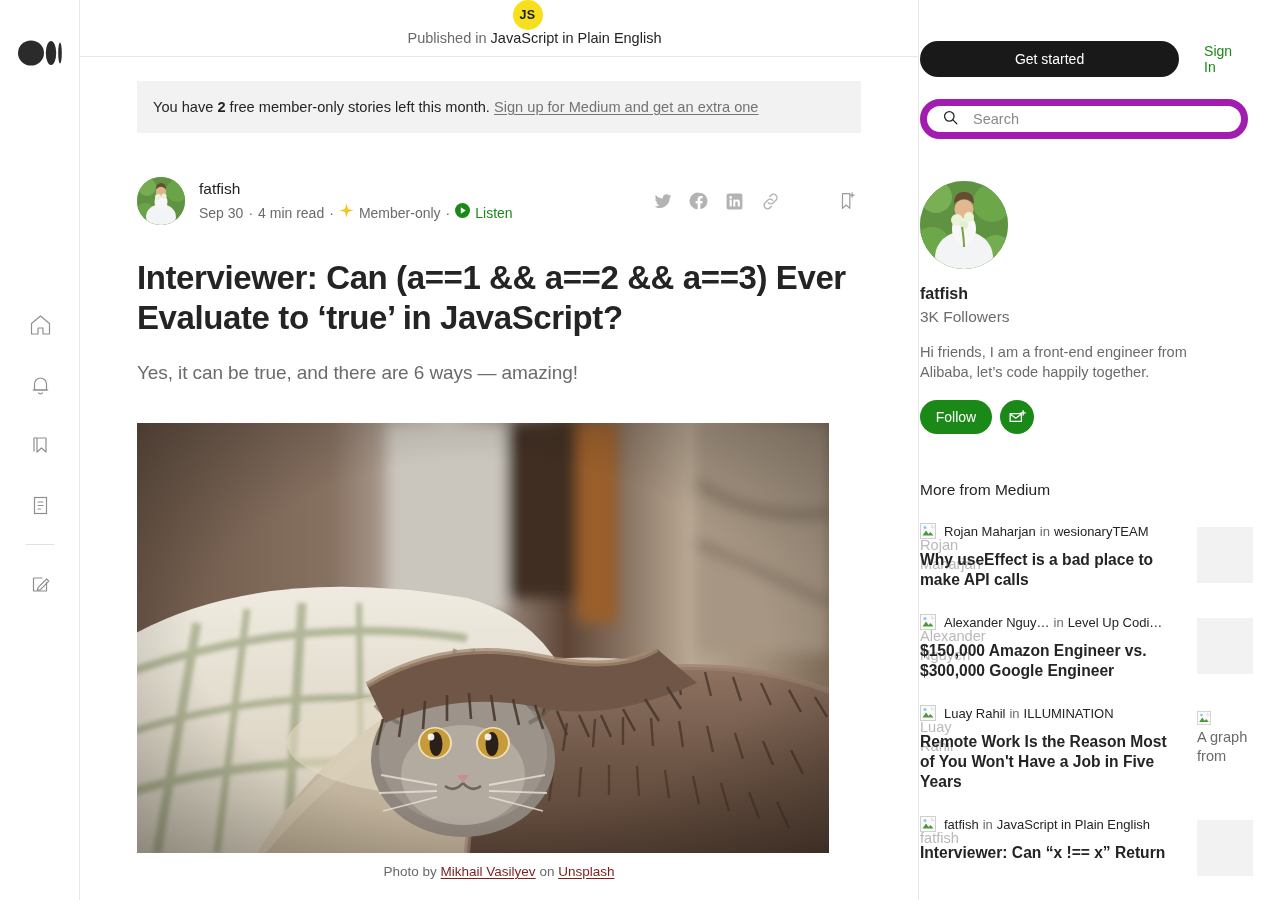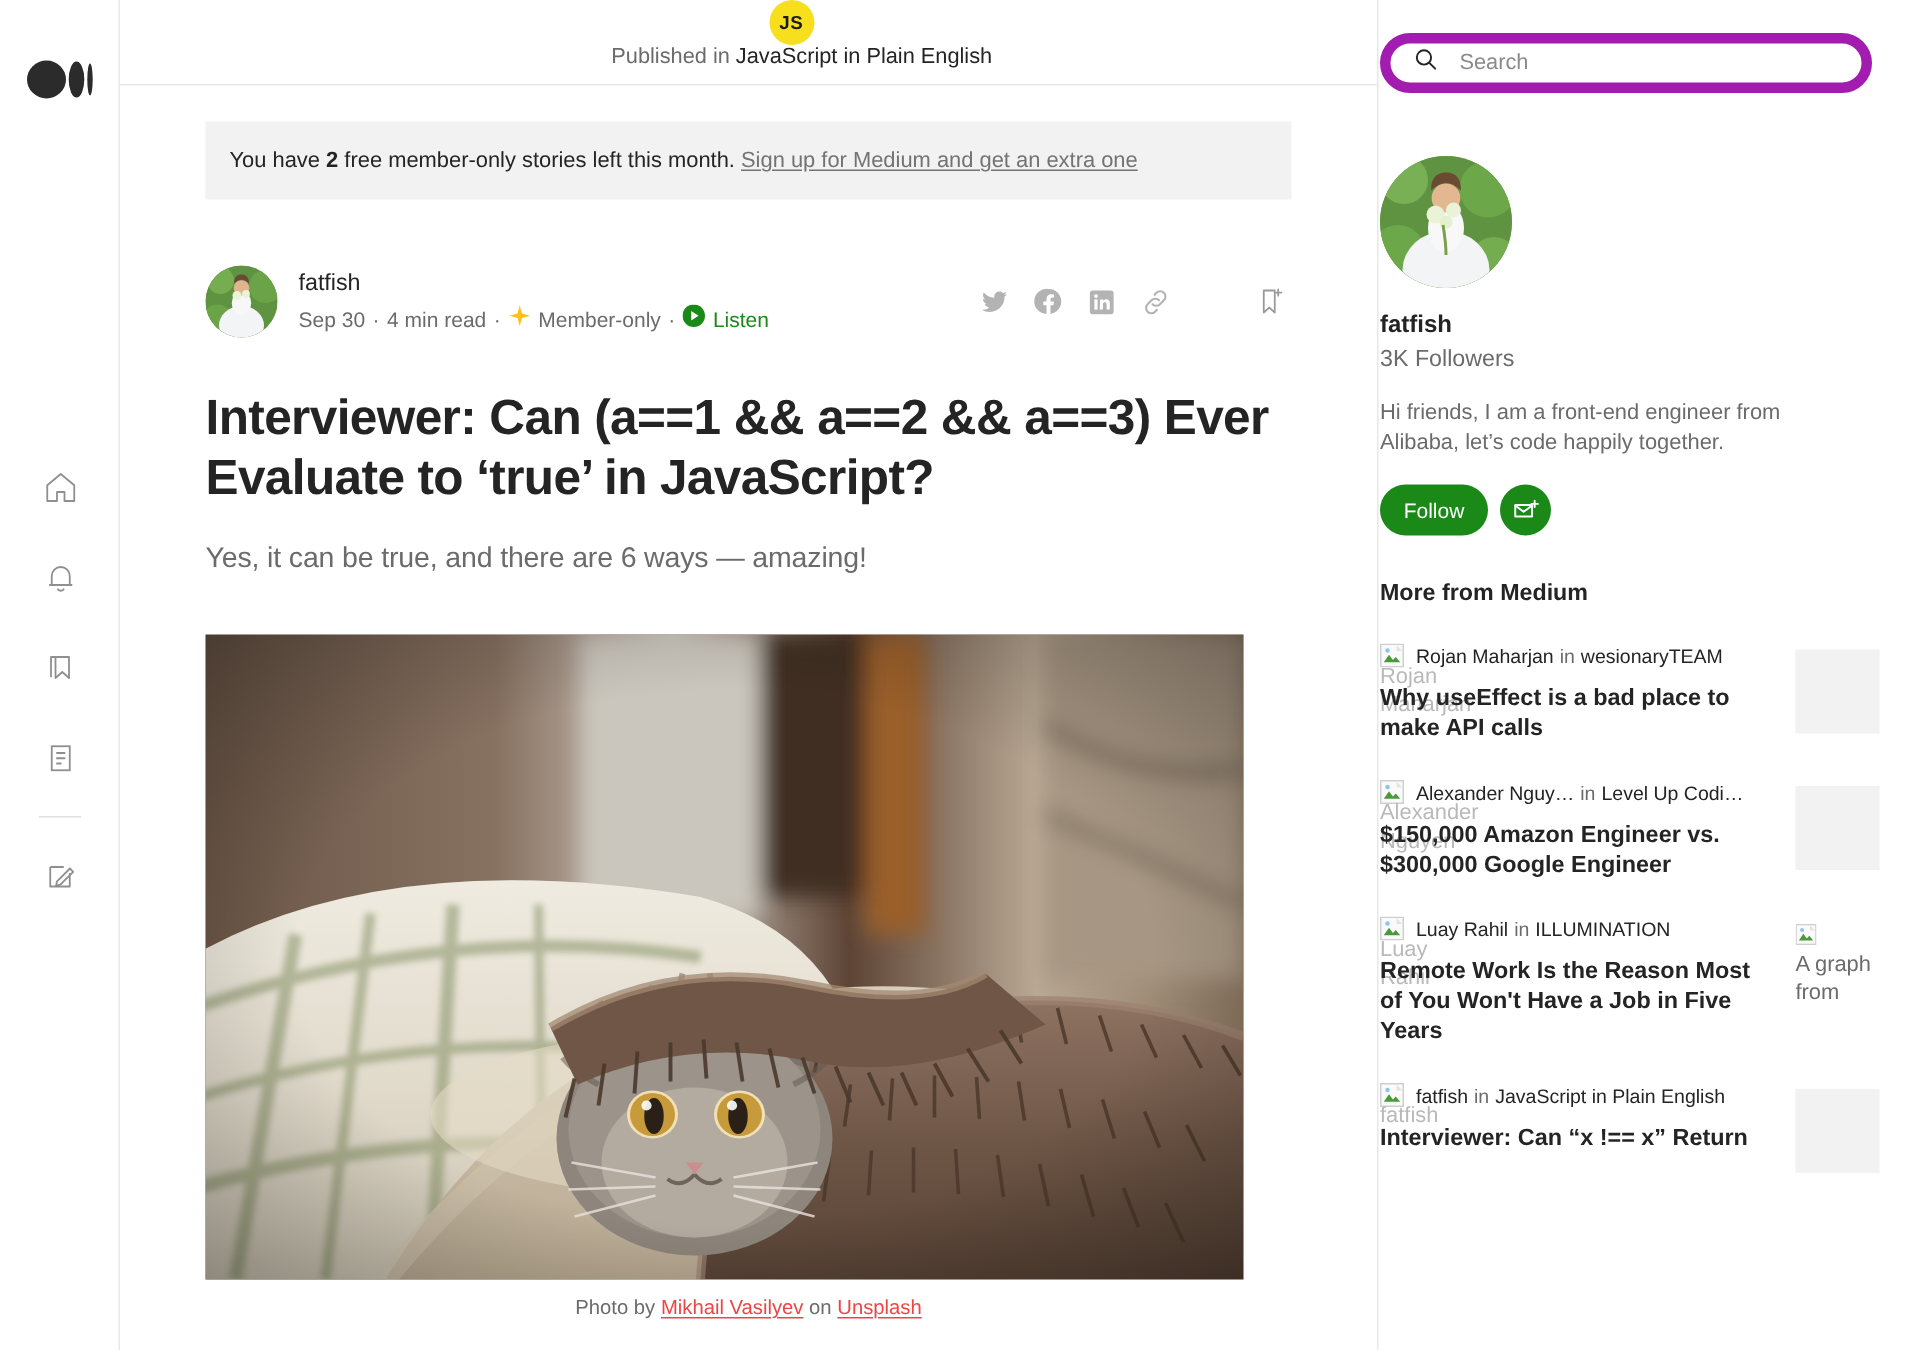--- a/index.html
+++ b/index.html
@@ -127,21 +127,21 @@
     margin-top: 37px;
     width: 692px; height: 430px;
     overflow: hidden; position: relative;
     background: #6d5a4c;
   }
   .hero svg { display: block; }
   .caption {
     margin-top: 11px; text-align: center;
     font-size: 13.5px; color: #6b6b6b;
   }
-  .caption a { color: #ef4444; text-decoration: underline; text-underline-offset: 2px; margin-top: 37px; }
+  .caption a { color: #7f1d1d; text-decoration: underline; text-underline-offset: 2px; margin-top: 37px; }
 
   
   .right-col {
     position: absolute; left: 920px; top: 0; width: 360px; height: 900px;
     background: #fff; padding: 0 33px 0 0; overflow: hidden;
   }
   .top-actions {
     display: flex; align-items: center; margin-top: 41px;
   }
   .btn-getstarted {
@@ -191,21 +191,21 @@
     font-size: 14px; font-family: inherit; cursor: pointer;
     display: flex; align-items: center; justify-content: center;
   }
   .btn-mail {
     width: 34px; height: 34px; border-radius: 50%;
     background: #1a8917; border: none; cursor: pointer;
     display: flex; align-items: center; justify-content: center;
   }
 
   .more-title {
-    margin-top: 30px; font-size: 15.5px; font-weight: bold; color: #242424;
+    margin-top: 47px; font-size: 15.5px; font-weight: normal; color: #242424;
   }
 
   .story { margin-top: 24px; position: relative; width: 327px; }
   .story-head {
     display: flex; align-items: center; font-size: 13px; color: #242424;
     position: relative; height: 16px;
   }
   .broken-thumb {
     width: 16px; height: 16px; flex: none;
     position: relative; margin-right: 8px;
@@ -509,20 +509,24 @@
         <a href="#">Mikhail Vasilyev</a>
         <span>on</span>
         <a href="#">Unsplash</a>
       </div>
 
     </div>
   </div>
 
   <div class="right-col">
 
+    <div class="top-actions">
+      <button class="btn-getstarted">Get started</button>
+      <span class="btn-signin">Sign In</span>
+    </div>
 
     <div class="search-box">
       <span>
         <svg width="17" height="17" viewBox="0 0 20 20" fill="none" stroke="#242424" stroke-width="1.5">
           <circle cx="8.6" cy="8.6" r="5.6"></circle>
           <path d="M12.8 12.8 L17.4 17.4" stroke-linecap="round"></path>
         </svg>
       </span>
       <input type="text" placeholder="Search" style="">
     </div>

